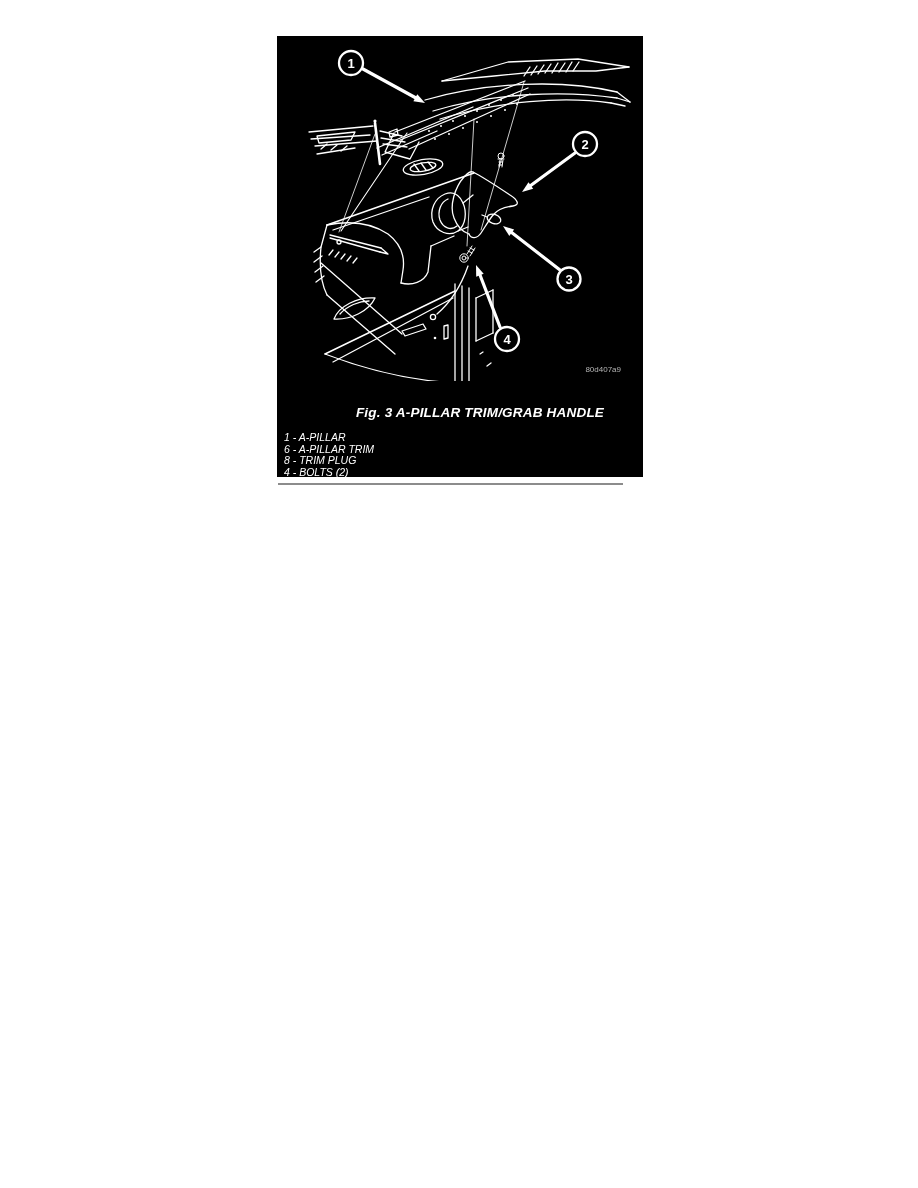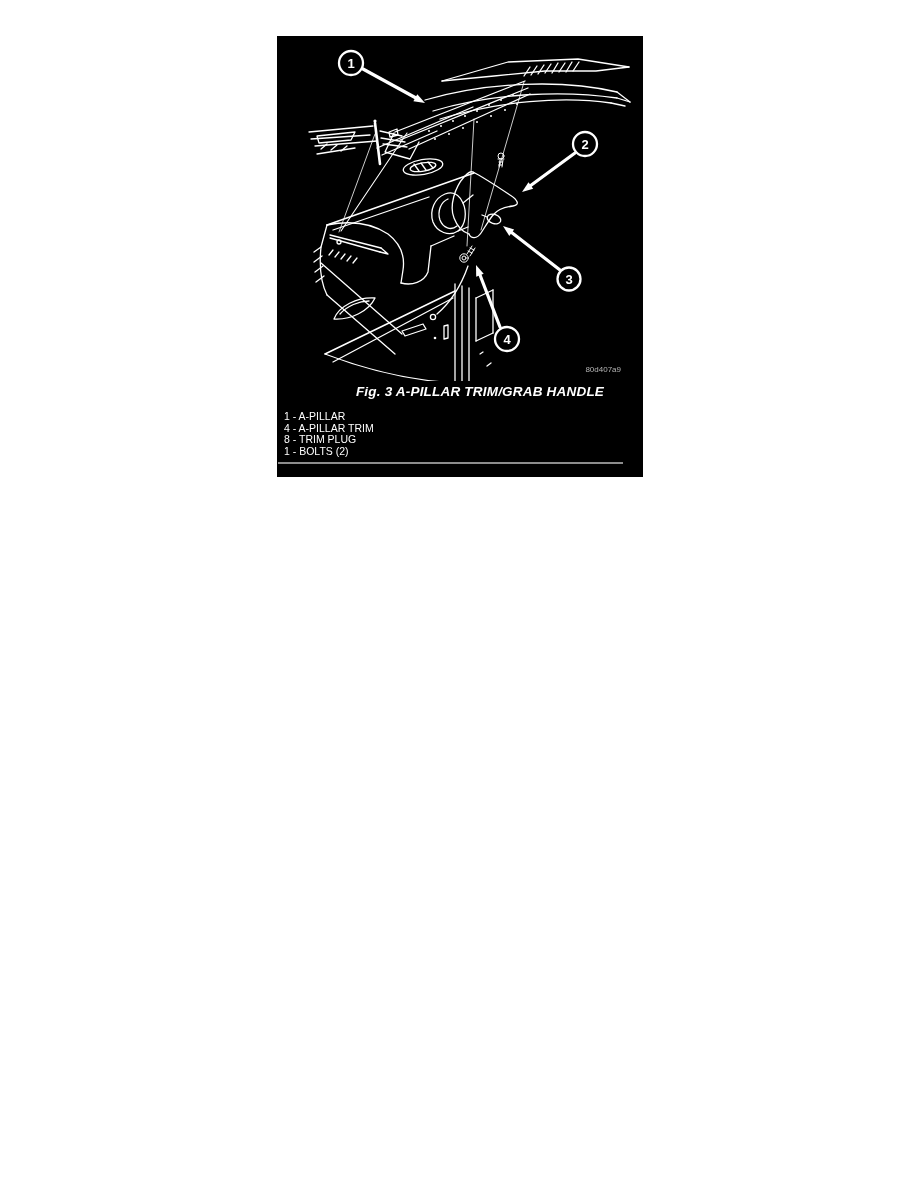--- a/index.html
+++ b/index.html
@@ -16,31 +16,32 @@
     width: 366px; height: 441px;
     background: #000000;
   }
   .illustration { display: block; width: 366px; height: 345px; }
   .figure-caption {
     color: #ffffff;
     font-size: 13.5px;
     font-weight: bold;
     font-style: italic;
     text-align: center;
-    margin-top: 3px;
+    margin-top: 24px;
     letter-spacing: 0.2px;
     white-space: nowrap;
     padding-left: 40px;
   }
   .legend { margin: 12px 0 0 7px; }
   .legend-line {
     color: #ffffff;
     font-size: 10.5px;
     line-height: 11.5px;
     white-space: nowrap;
+    font-style: italic;
   }
   .divider {
     height: 2px;
     background: #8c8c8c;
     margin: 5px 20px 0 1px;
   }
 </style>
 </head>
 <body>
 
@@ -245,19 +246,19 @@
       </g>
 
       <text x="344" y="336" fill="#b5b5b5" stroke="none" font-size="8" text-anchor="end">80d407a9</text>
     </g>
   </svg>
 
   <div class="figure-caption">Fig. 3 A-PILLAR TRIM/GRAB HANDLE</div>
 
   <div class="legend">
     <div class="legend-line">1 - A-PILLAR</div>
-    <div class="legend-line">4 - A-PILLAR TRIM</div>
+    <div class="legend-line">6 - A-PILLAR TRIM</div>
     <div class="legend-line">8 - TRIM PLUG</div>
-    <div class="legend-line">1 - BOLTS (2)</div>
+    <div class="legend-line">4 - BOLTS (2)</div>
   </div>
 
   <div class="divider"></div>
 </div>
 
 </body></html>

